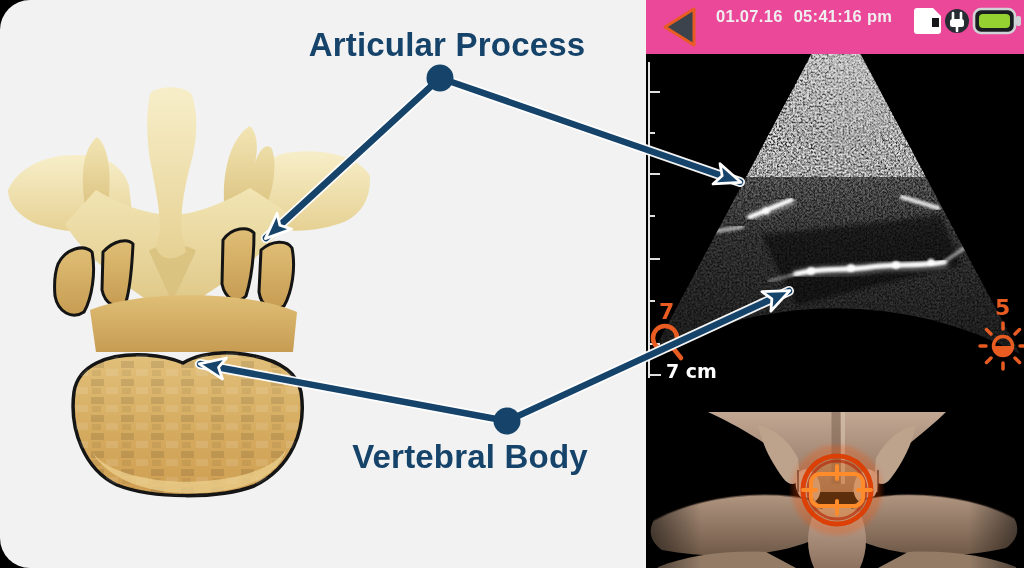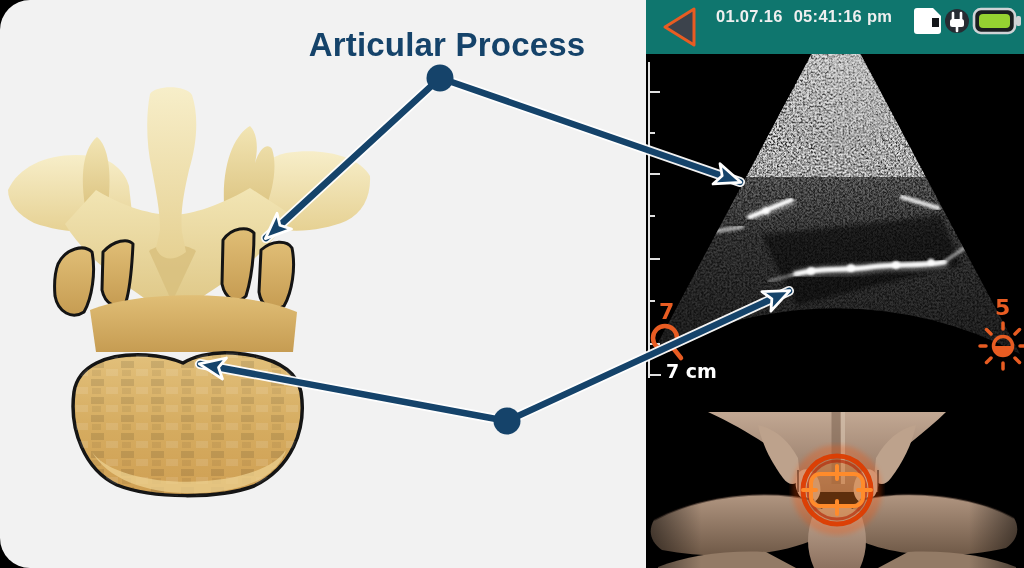--- a/index.html
+++ b/index.html
@@ -6,21 +6,21 @@
   .stage{position:relative;width:1024px;height:568px;overflow:hidden;
          font-family:"Liberation Sans","DejaVu Sans",sans-serif;background:#000;}
   
   .left-panel{position:absolute;left:0;top:0;width:730px;height:568px;background:#f2f2f2;border-radius:30px;}
   .anat-label{position:absolute;color:#15436a;font-weight:bold;font-size:33px;
               letter-spacing:.2px;white-space:nowrap;transform:translateX(-50%);}
   .lbl-articular{left:447px;top:26px;}
   .lbl-vertebral{left:470px;top:438px;}
   
   .right-panel{position:absolute;left:646px;top:0;width:378px;height:568px;background:#000;}
-  .status-bar{position:absolute;left:0;top:0;width:378px;height:54px;background:#0f766e;z-index:3;}
+  .status-bar{position:absolute;left:0;top:0;width:378px;height:54px;background:#ec4899;z-index:3;}
   .sb-line{position:absolute;left:70px;white-space:nowrap;color:#efefef;
            font-weight:bold;font-size:16.5px;letter-spacing:.3px;}
   .sb-line1{top:7px;}
   .sb-line2{top:29px;}
   .sb-line span{margin-right:11px;}
   .sb-icons{position:absolute;right:2px;top:4px;}
   .us-svg{position:absolute;left:0;top:0;z-index:1;}
   .spine-svg{position:absolute;left:0;top:400px;z-index:1;}
   .back-svg{position:absolute;left:12px;top:4px;z-index:4;cursor:pointer;}
   
@@ -95,20 +95,21 @@
                  C270,356 296,368 301,392 C307,430 291,468 254,486 C219,499 152,499 117,485
                  C85,470 69,430 74,392 Z" fill="url(#gBody)" stroke="#151515" stroke-width="3.5" stroke-linejoin="round"></path>
         <path d="M74,392 C78,366 106,353 146,355 C164,356 176,360 183,363 C191,358 210,351 233,353
                  C270,356 296,368 301,392 C307,430 291,468 254,486 C219,499 152,499 117,485
                  C85,470 69,430 74,392 Z" fill="url(#mosaic)"></path>
         <path d="M92,452 C120,492 258,492 286,450 C279,474 250,491 200,493 C150,495 108,480 92,452 Z" fill="#ecd08f" opacity="0.75"></path>
       </g>
     </svg>
 
     <div class="anat-label lbl-articular">Articular Process</div>
+    <div class="anat-label lbl-vertebral">Vertebral Body</div>
   </div>
 
   <div class="right-panel">
 
     <div class="status-bar">
       <svg class="back-svg" width="42" height="46" viewBox="0 0 42 46">
         <path d="M36,5 L36,41 L7,23 Z" fill="#3c434c" stroke="#e85c22" stroke-width="3" stroke-linejoin="round"></path>
       </svg>
       <div class="sb-line sb-line1">
         <span>01.07.16</span><span>05:41:16 pm</span>

